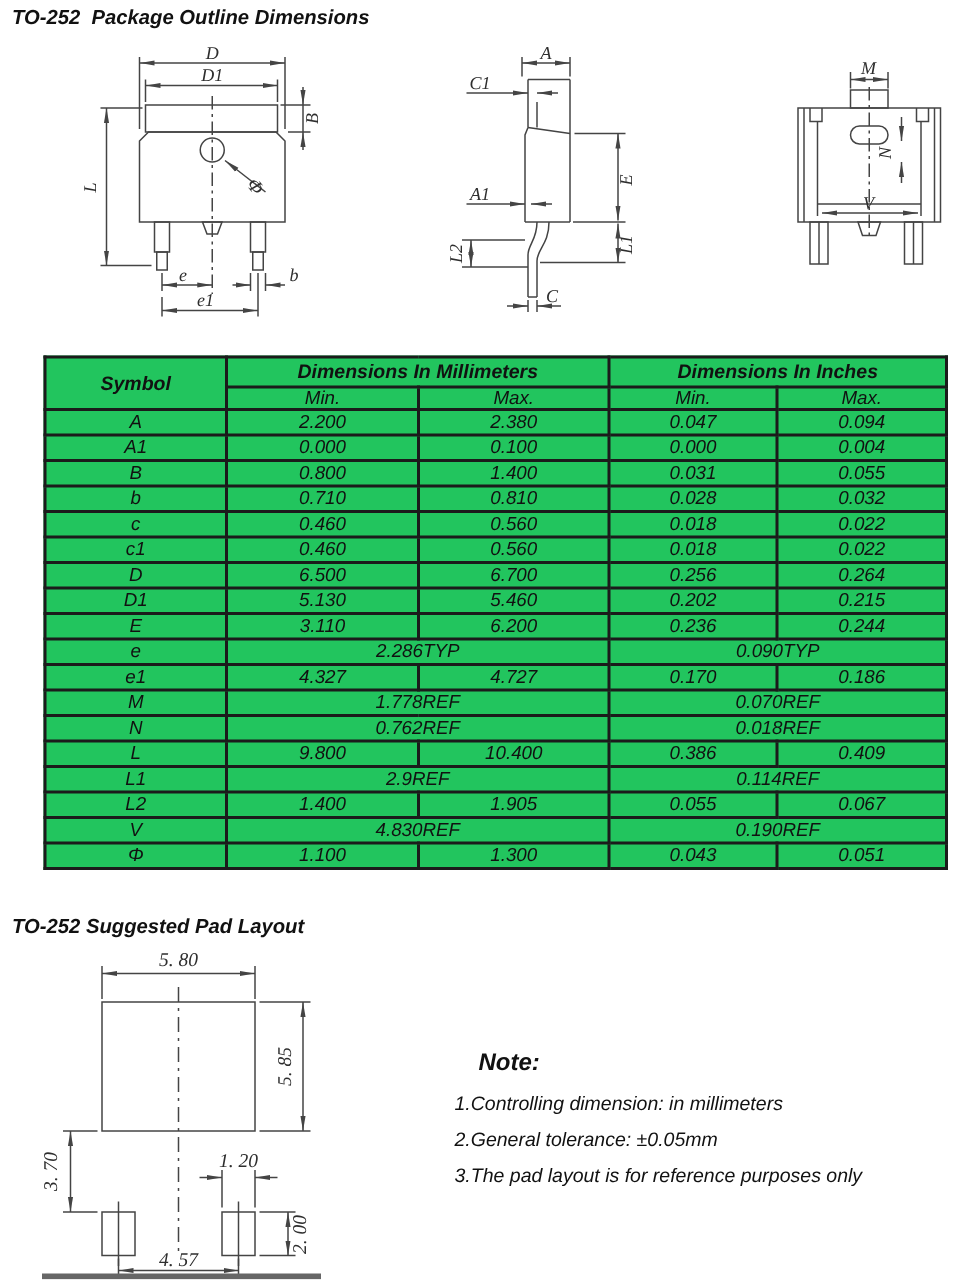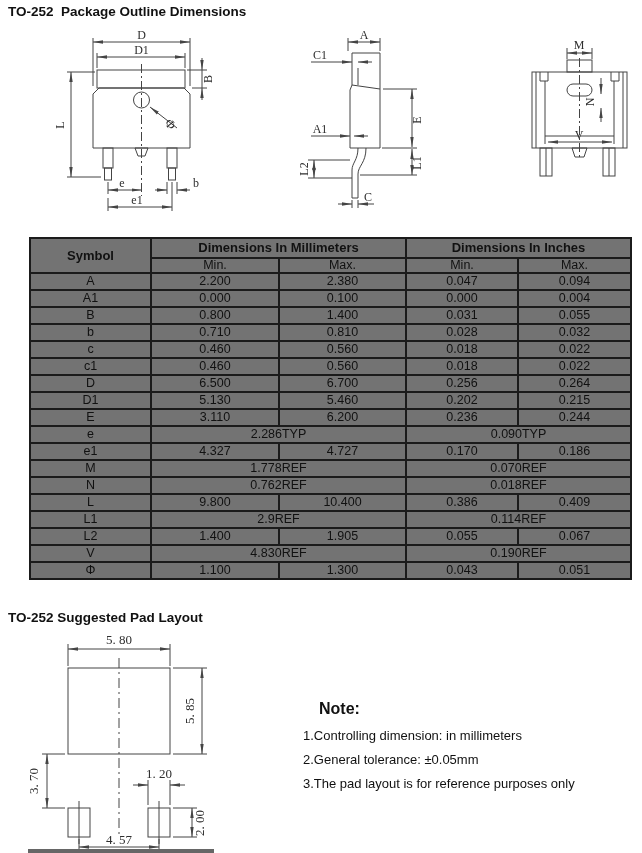--- a/index.html
+++ b/index.html
@@ -1,24 +1,24 @@
 <!DOCTYPE html>
 <html><head>
 <meta charset="utf-8">
 <style>
   html,body{margin:0;padding:0;background:#fff;}
   #page{position:relative;width:642px;height:853px;background:#fff;overflow:hidden;
-        font-family:"Liberation Sans",sans-serif;color:#111;}
+        font-family:"Liberation Sans",sans-serif;color:#111;font-style:italic;}
   .h-title{position:absolute;left:8px;top:4px;font-size:13.5px;font-weight:bold;white-space:pre;}
   .h-pad{position:absolute;left:8px;top:610px;font-size:13.5px;font-weight:bold;}
   svg.draw{position:absolute;overflow:visible;}
   svg.draw text{font-family:"Liberation Serif","DejaVu Serif",serif;font-size:12px;fill:#2e2e2e;
                 stroke:none;}
   .dim-table{position:absolute;left:29px;top:237px;width:601px;border-collapse:collapse;
-             table-layout:fixed;background:#737373;}
+             table-layout:fixed;background:#22c55e;}
   .dim-table th,.dim-table td{border:2px solid #1b1b1b;padding:0;text-align:center;
              font-size:12.5px;line-height:1.05;overflow:hidden;}
   .dim-table th.grp{font-size:13px;font-weight:bold;height:18px;}
   .dim-table th.sym{font-size:13px;font-weight:bold;}
   .dim-table th.sub{font-weight:normal;height:13px;font-size:12.5px;text-align:center;}
   .dim-table td{height:15px;font-weight:normal;}
   .notes{position:absolute;left:303px;top:700px;width:310px;font-size:13px;}
   .notes .nh{font-weight:bold;font-size:16px;margin-left:16px;margin-bottom:10px;}
   .note-item{margin-bottom:9px;}
   .cutbar{position:absolute;left:28px;top:849px;width:186px;height:4px;background:#666;}

